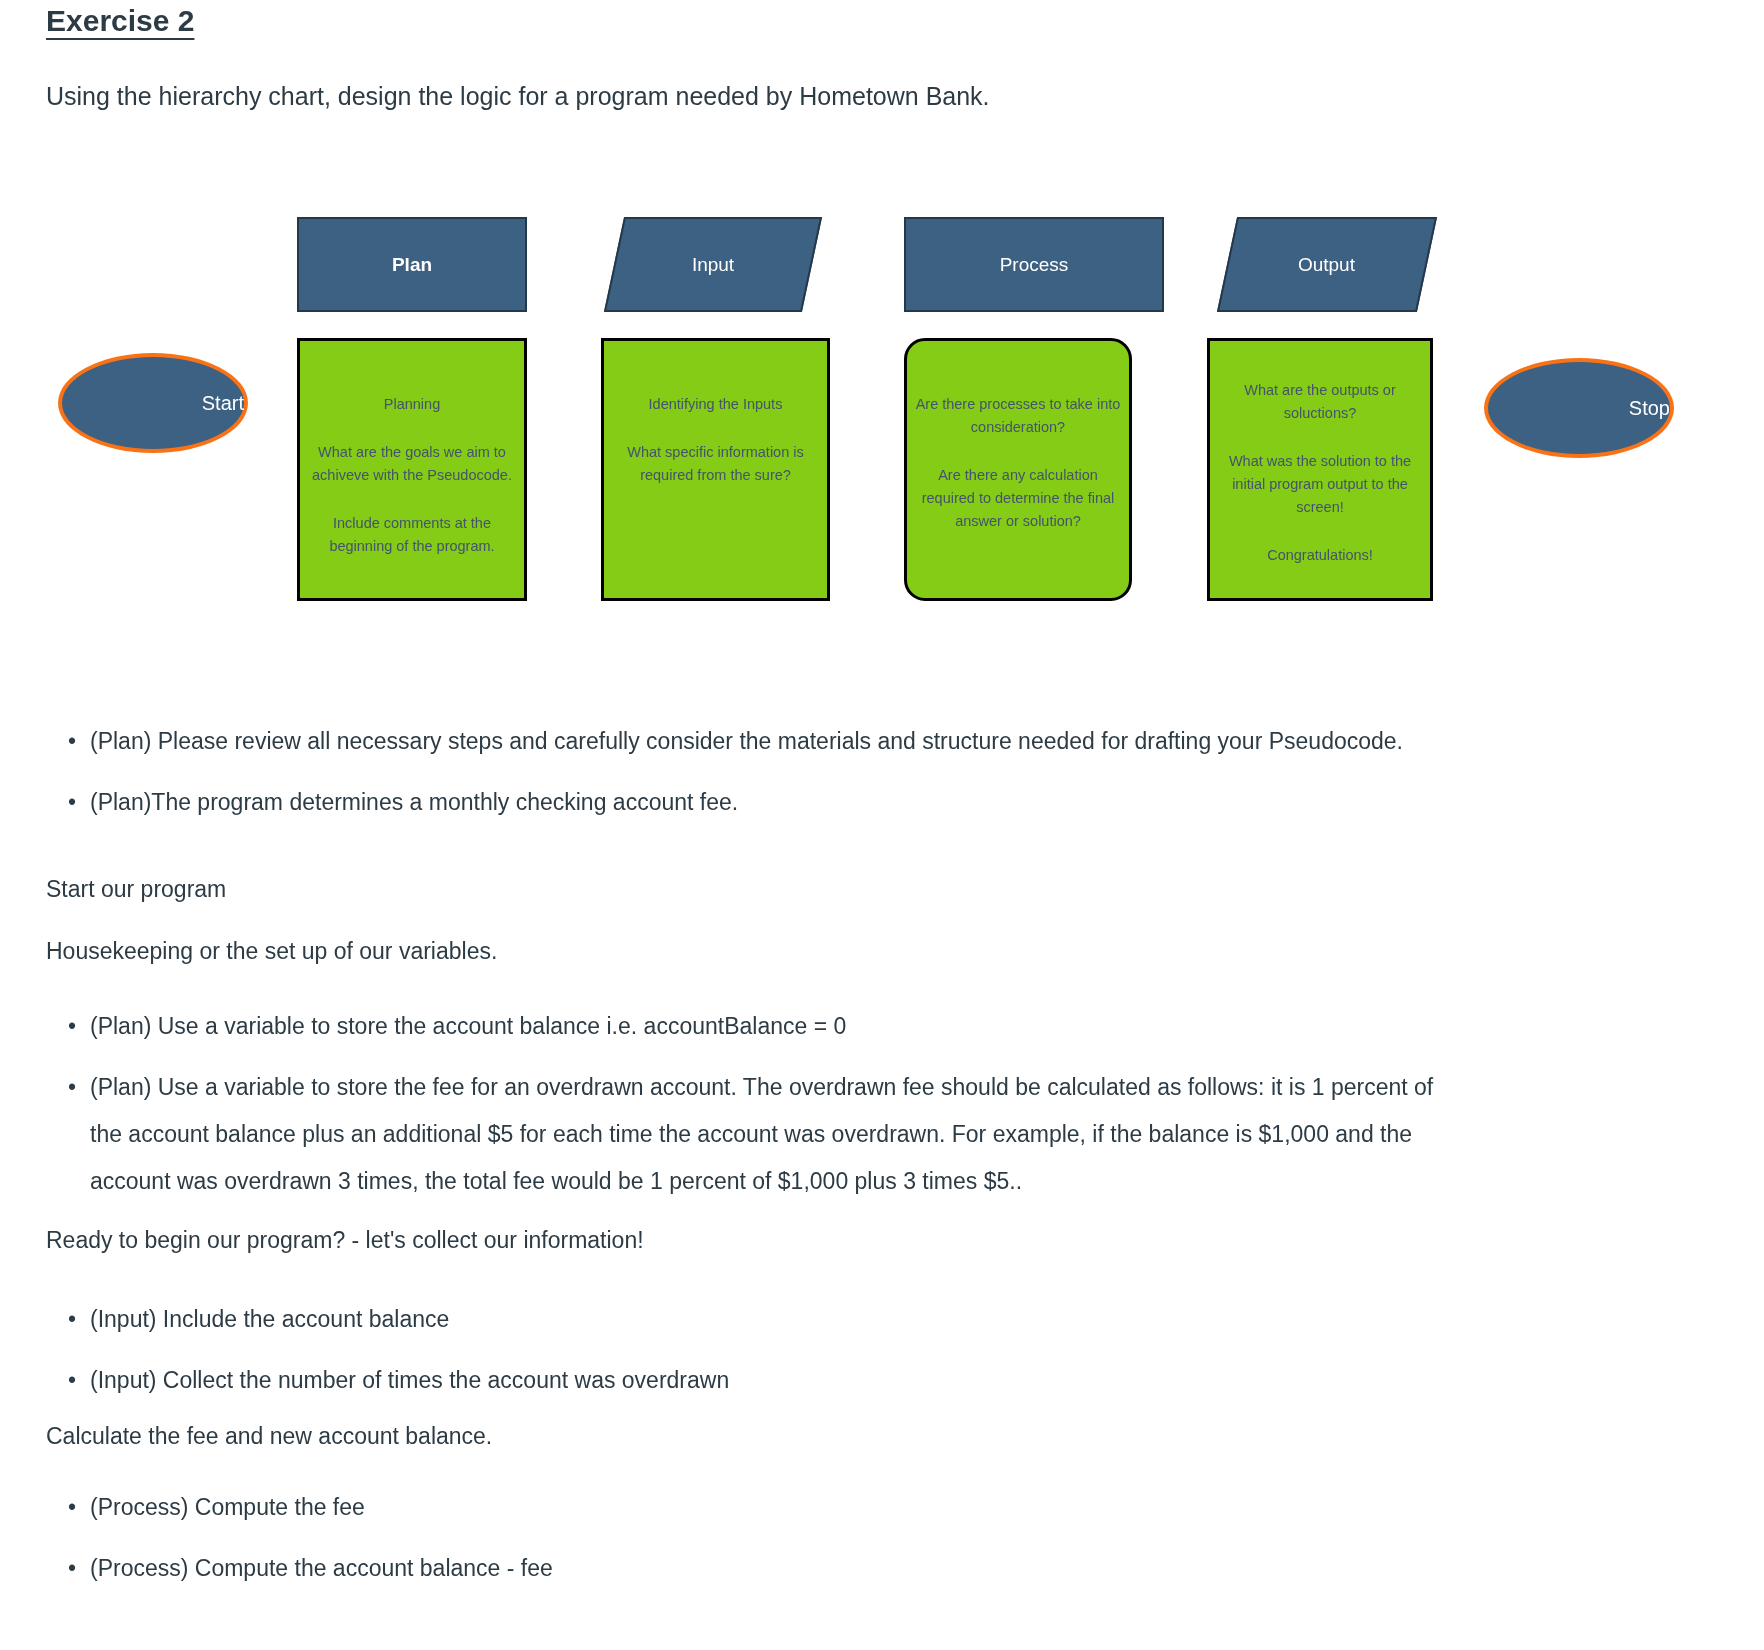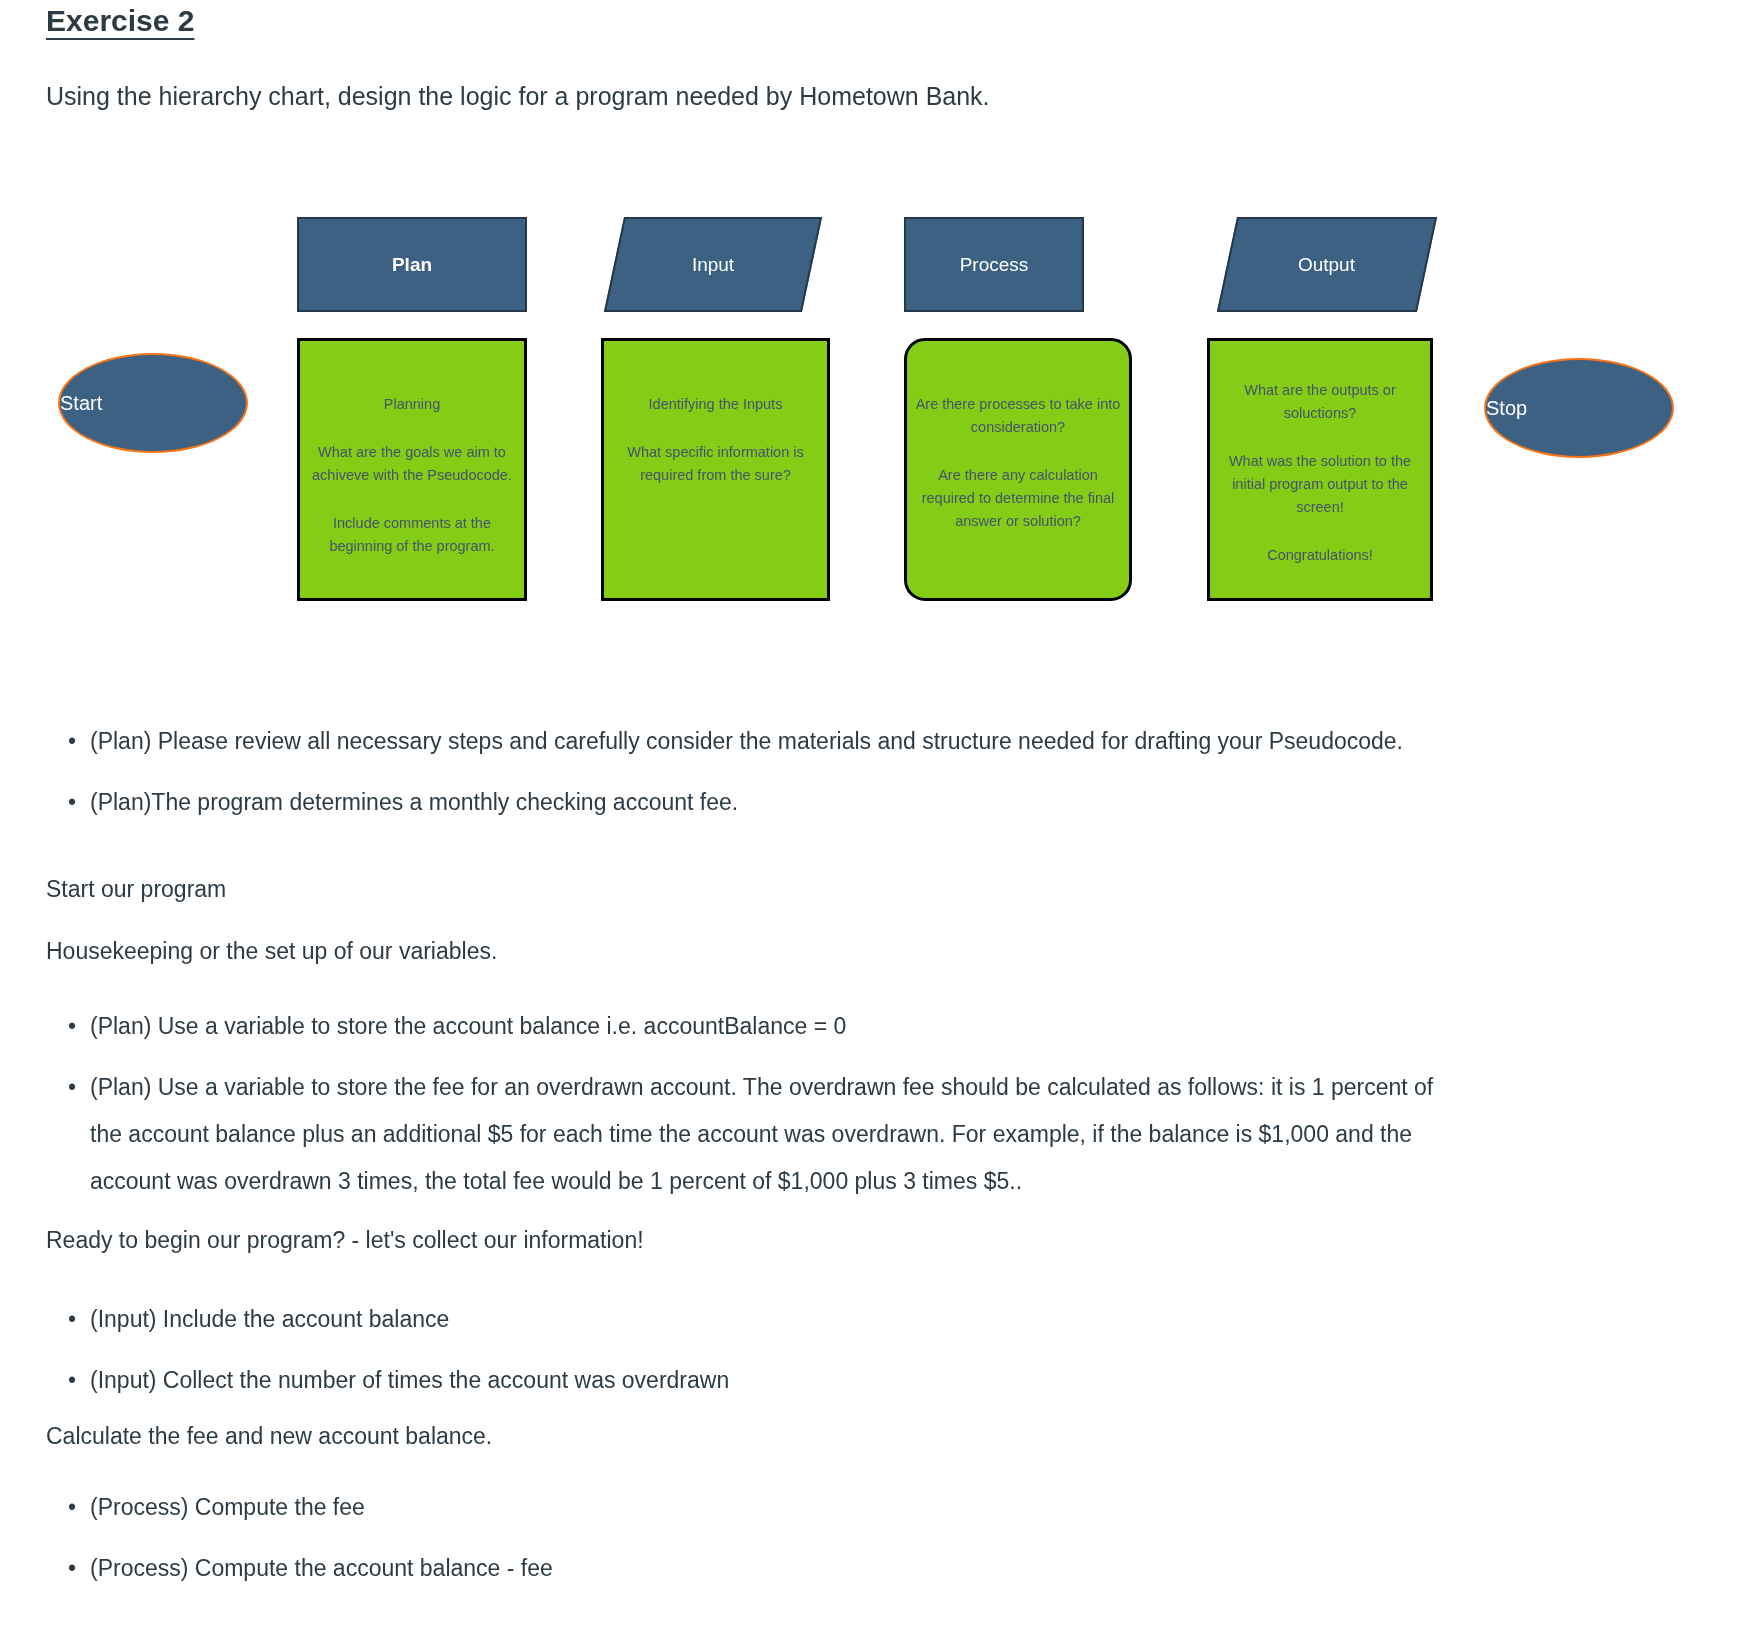--- a/index.html
+++ b/index.html
@@ -19,22 +19,22 @@
     text-decoration:underline; text-decoration-thickness:2px; text-underline-offset:7px;
     margin:0;
   }
   .intro{
     position:absolute; left:46px; top:82px;
     font-size:25px; margin:0; color:#2d3b45;
   }
   
   .fc{position:absolute; left:0; top:0; width:1764px; height:650px;}
   .fc-ellipse{
-    position:absolute; background:#3c6182; border:2px solid #f97316;
-    border-radius:50%; display:flex; align-items:center; justify-content:flex-start;
+    position:absolute; background:#3c6182; border:4px solid #f97316;
+    border-radius:50%; display:flex; align-items:center; justify-content:flex-end;
     color:#ffffff; font-size:20px; box-sizing:border-box;
   }
   .fc-head{
     position:absolute; background:#3c6182; border:2px solid #24384a;
     display:flex; align-items:center; justify-content:center;
     color:#ffffff; font-size:19px; box-sizing:border-box; height:95px; top:217px;
   }
   .fc-skew{transform:skewX(-12deg);}
   .fc-skew .fc-label{transform:skewX(12deg);}
   .fc-box{
@@ -92,21 +92,21 @@
     </div>
 
     <div class="fc-head fc-skew" style="left:614px; width:198px;">
       <span class="fc-label">Input</span>
     </div>
     <div class="fc-box" style="left:601px; width:229px;">
       <p>Identifying the Inputs</p>
       <p>What specific information is required from the sure?</p>
     </div>
 
-    <div class="fc-head" style="left:904px; width:180px;">
+    <div class="fc-head" style="left:904px; width:260px;">
       <span class="fc-label">Process</span>
     </div>
     <div class="fc-box" style="left:904px; width:228px;border-radius:21px;">
       <p>Are there processes to take into consideration?</p>
       <p>Are there any calculation required to determine the final answer or solution?</p>
     </div>
 
     <div class="fc-head fc-skew" style="left:1227px; width:200px;">
       <span class="fc-label">Output</span>
     </div>

